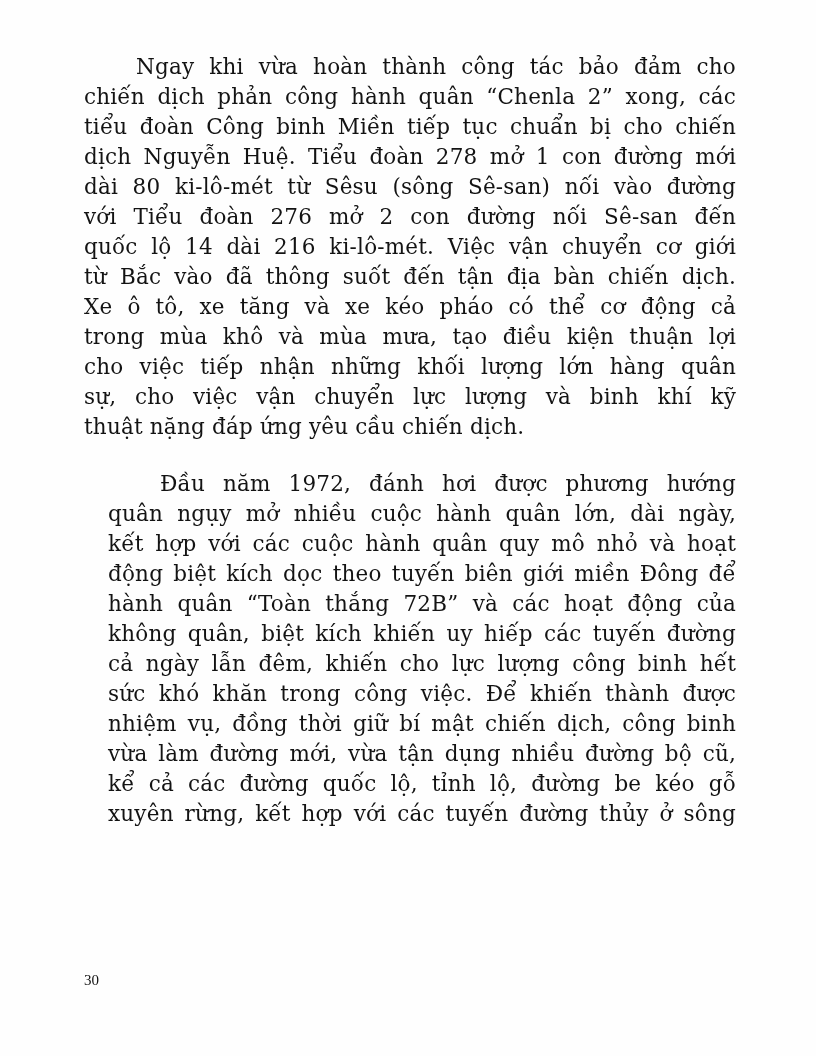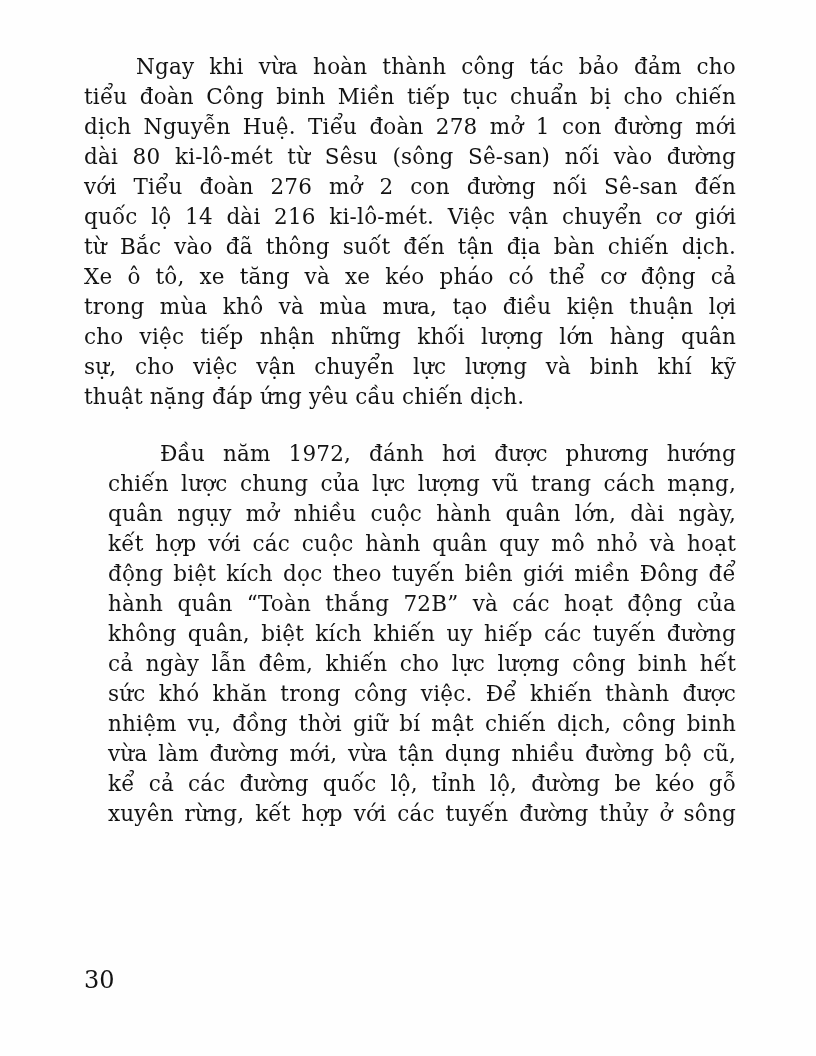--- a/index.html
+++ b/index.html
@@ -42,47 +42,48 @@
     white-space: normal;
     text-align-last: justify;
   }
   .line.indent {
     text-indent: 52px;
   }
   .page-number {
     position: absolute;
     left: 84px;
     top: 965px;
-    font-size: 24px;
+    font-size: 15px;
     line-height: 30px;
     color: #131313;
+    font-family: Liberation Serif, serif;
   }
 </style>
 </head>
 <body>
 
 <div class="page">
   <div class="text-block">
       <div class="paragraph">
         <div class="line indent just">Ngay khi vừa hoàn thành công tác bảo đảm cho</div>
+        <div class="line just">chiến dịch phản công hành quân “Chenla 2” xong, các</div>
         <div class="line just">tiểu đoàn Công binh Miền tiếp tục chuẩn bị cho chiến</div>
         <div class="line just">dịch Nguyễn Huệ. Tiểu đoàn 278 mở 1 con đường mới</div>
         <div class="line just">dài 80 ki-lô-mét từ Sêsu (sông Sê-san) nối vào đường</div>
         <div class="line just">với Tiểu đoàn 276 mở 2 con đường nối Sê-san đến</div>
         <div class="line just">quốc lộ 14 dài 216 ki-lô-mét. Việc vận chuyển cơ giới</div>
         <div class="line just">từ Bắc vào đã thông suốt đến tận địa bàn chiến dịch.</div>
         <div class="line just">Xe ô tô, xe tăng và xe kéo pháo có thể cơ động cả</div>
         <div class="line just">trong mùa khô và mùa mưa, tạo điều kiện thuận lợi</div>
         <div class="line just">cho việc tiếp nhận những khối lượng lớn hàng quân</div>
         <div class="line just">sự, cho việc vận chuyển lực lượng và binh khí kỹ</div>
         <div class="line">thuật nặng đáp ứng yêu cầu chiến dịch.</div>
       </div>
       <div class="paragraph">
         <div class="line indent just">Đầu năm 1972, đánh hơi được phương hướng</div>
-        <div class="line just">chiến lược chung của lực lượng vũ trang cách mạng,</div>
         <div class="line just">quân ngụy mở nhiều cuộc hành quân lớn, dài ngày,</div>
         <div class="line just">kết hợp với các cuộc hành quân quy mô nhỏ và hoạt</div>
         <div class="line just">động biệt kích dọc theo tuyến biên giới miền Đông để</div>
         <div class="line just">hành quân “Toàn thắng 72B” và các hoạt động của</div>
         <div class="line just">không quân, biệt kích khiến uy hiếp các tuyến đường</div>
         <div class="line just">cả ngày lẫn đêm, khiến cho lực lượng công binh hết</div>
         <div class="line just">sức khó khăn trong công việc. Để khiến thành được</div>
         <div class="line just">nhiệm vụ, đồng thời giữ bí mật chiến dịch, công binh</div>
         <div class="line just">vừa làm đường mới, vừa tận dụng nhiều đường bộ cũ,</div>
         <div class="line just">kể cả các đường quốc lộ, tỉnh lộ, đường be kéo gỗ</div>

